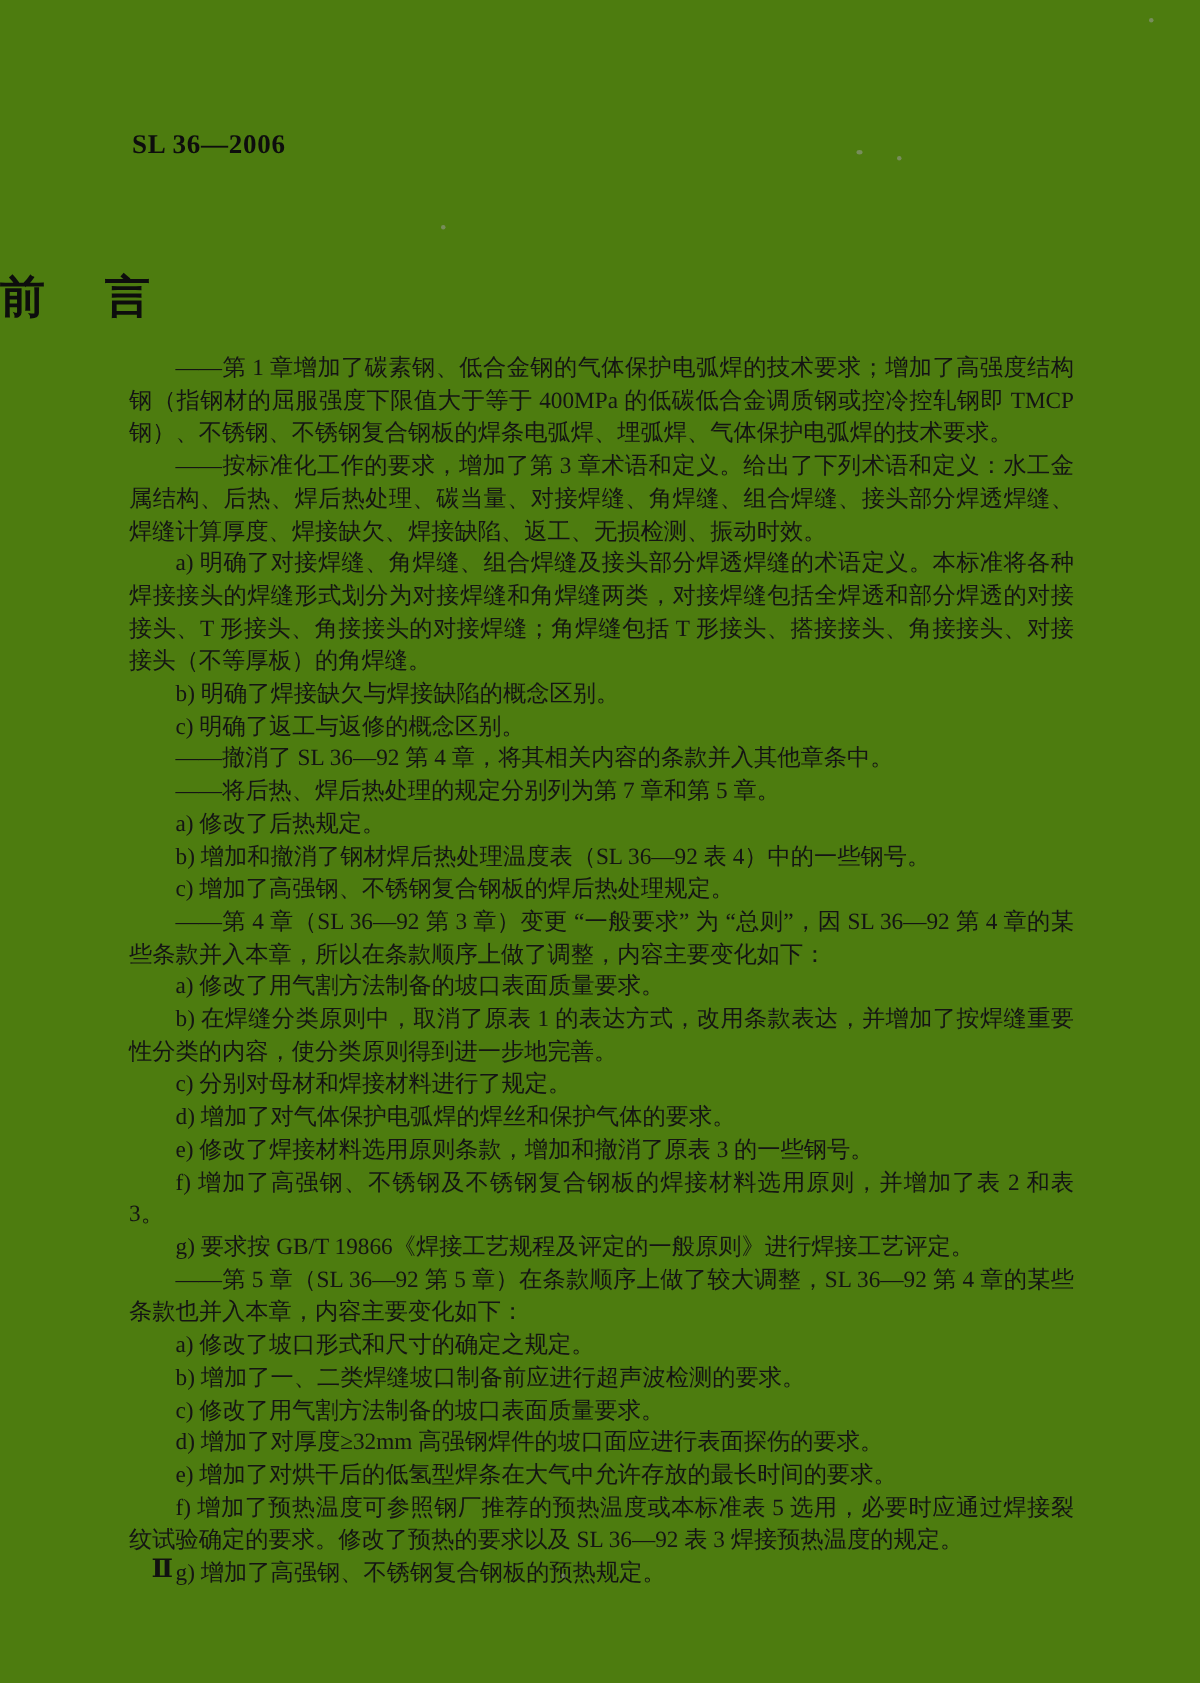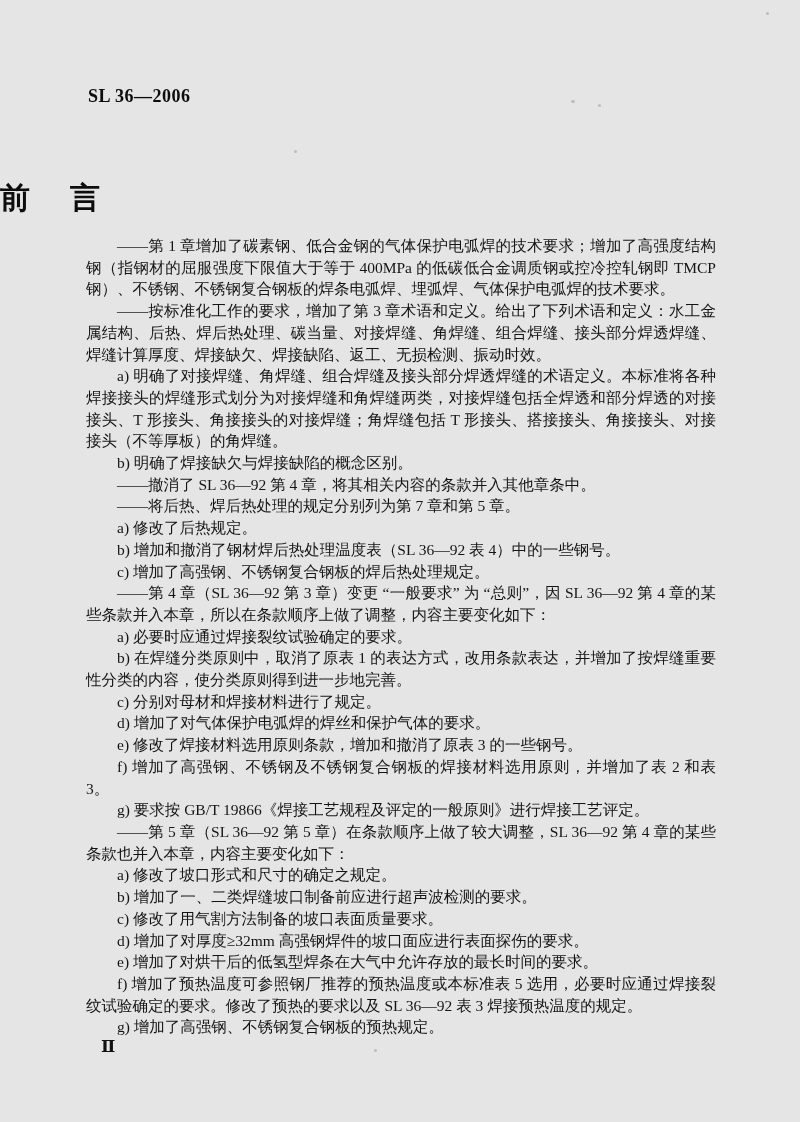--- a/index.html
+++ b/index.html
@@ -4,21 +4,21 @@
 <style>
   html, body {
     margin: 0;
     padding: 0;
     background: #ffffff;
   }
   .page {
     position: relative;
     width: 800px;
     height: 1122px;
-    background: #e5e5e5;
+    background: #4d7c0f;
     overflow: hidden;
     font-family: "Liberation Serif", "DejaVu Serif", serif;
     color: #111111;
   }
   .doc-code {
     position: absolute;
     left: 88px;
     top: 86px;
     font-size: 18px;
     font-weight: bold;
@@ -81,27 +81,28 @@
 
   <div class="doc-code">SL 36—2006</div>
 
   <h1 class="page-title">前　言</h1>
 
   <div class="foreword-body">
       <p>——第 1 章增加了碳素钢、低合金钢的气体保护电弧焊的技术要求；增加了高强度结构钢（指钢材的屈服强度下限值大于等于 400MPa 的低碳低合金调质钢或控冷控轧钢即 TMCP 钢）、不锈钢、不锈钢复合钢板的焊条电弧焊、埋弧焊、气体保护电弧焊的技术要求。</p>
       <p>——按标准化工作的要求，增加了第 3 章术语和定义。给出了下列术语和定义：水工金属结构、后热、焊后热处理、碳当量、对接焊缝、角焊缝、组合焊缝、接头部分焊透焊缝、焊缝计算厚度、焊接缺欠、焊接缺陷、返工、无损检测、振动时效。</p>
       <p>a) 明确了对接焊缝、角焊缝、组合焊缝及接头部分焊透焊缝的术语定义。本标准将各种焊接接头的焊缝形式划分为对接焊缝和角焊缝两类，对接焊缝包括全焊透和部分焊透的对接接头、T 形接头、角接接头的对接焊缝；角焊缝包括 T 形接头、搭接接头、角接接头、对接接头（不等厚板）的角焊缝。</p>
       <p>b) 明确了焊接缺欠与焊接缺陷的概念区别。</p>
+      <p>c) 明确了返工与返修的概念区别。</p>
       <p>——撤消了 SL 36—92 第 4 章，将其相关内容的条款并入其他章条中。</p>
       <p>——将后热、焊后热处理的规定分别列为第 7 章和第 5 章。</p>
       <p>a) 修改了后热规定。</p>
       <p>b) 增加和撤消了钢材焊后热处理温度表（SL 36—92 表 4）中的一些钢号。</p>
       <p>c) 增加了高强钢、不锈钢复合钢板的焊后热处理规定。</p>
       <p>——第 4 章（SL 36—92 第 3 章）变更 “一般要求” 为 “总则”，因 SL 36—92 第 4 章的某些条款并入本章，所以在条款顺序上做了调整，内容主要变化如下：</p>
-      <p>a) 必要时应通过焊接裂纹试验确定的要求。</p>
+      <p>a) 修改了用气割方法制备的坡口表面质量要求。</p>
       <p>b) 在焊缝分类原则中，取消了原表 1 的表达方式，改用条款表达，并增加了按焊缝重要性分类的内容，使分类原则得到进一步地完善。</p>
       <p>c) 分别对母材和焊接材料进行了规定。</p>
       <p>d) 增加了对气体保护电弧焊的焊丝和保护气体的要求。</p>
       <p>e) 修改了焊接材料选用原则条款，增加和撤消了原表 3 的一些钢号。</p>
       <p>f) 增加了高强钢、不锈钢及不锈钢复合钢板的焊接材料选用原则，并增加了表 2 和表 3。</p>
       <p>g) 要求按 GB/T 19866《焊接工艺规程及评定的一般原则》进行焊接工艺评定。</p>
       <p>——第 5 章（SL 36—92 第 5 章）在条款顺序上做了较大调整，SL 36—92 第 4 章的某些条款也并入本章，内容主要变化如下：</p>
       <p>a) 修改了坡口形式和尺寸的确定之规定。</p>
       <p>b) 增加了一、二类焊缝坡口制备前应进行超声波检测的要求。</p>
       <p>c) 修改了用气割方法制备的坡口表面质量要求。</p>

